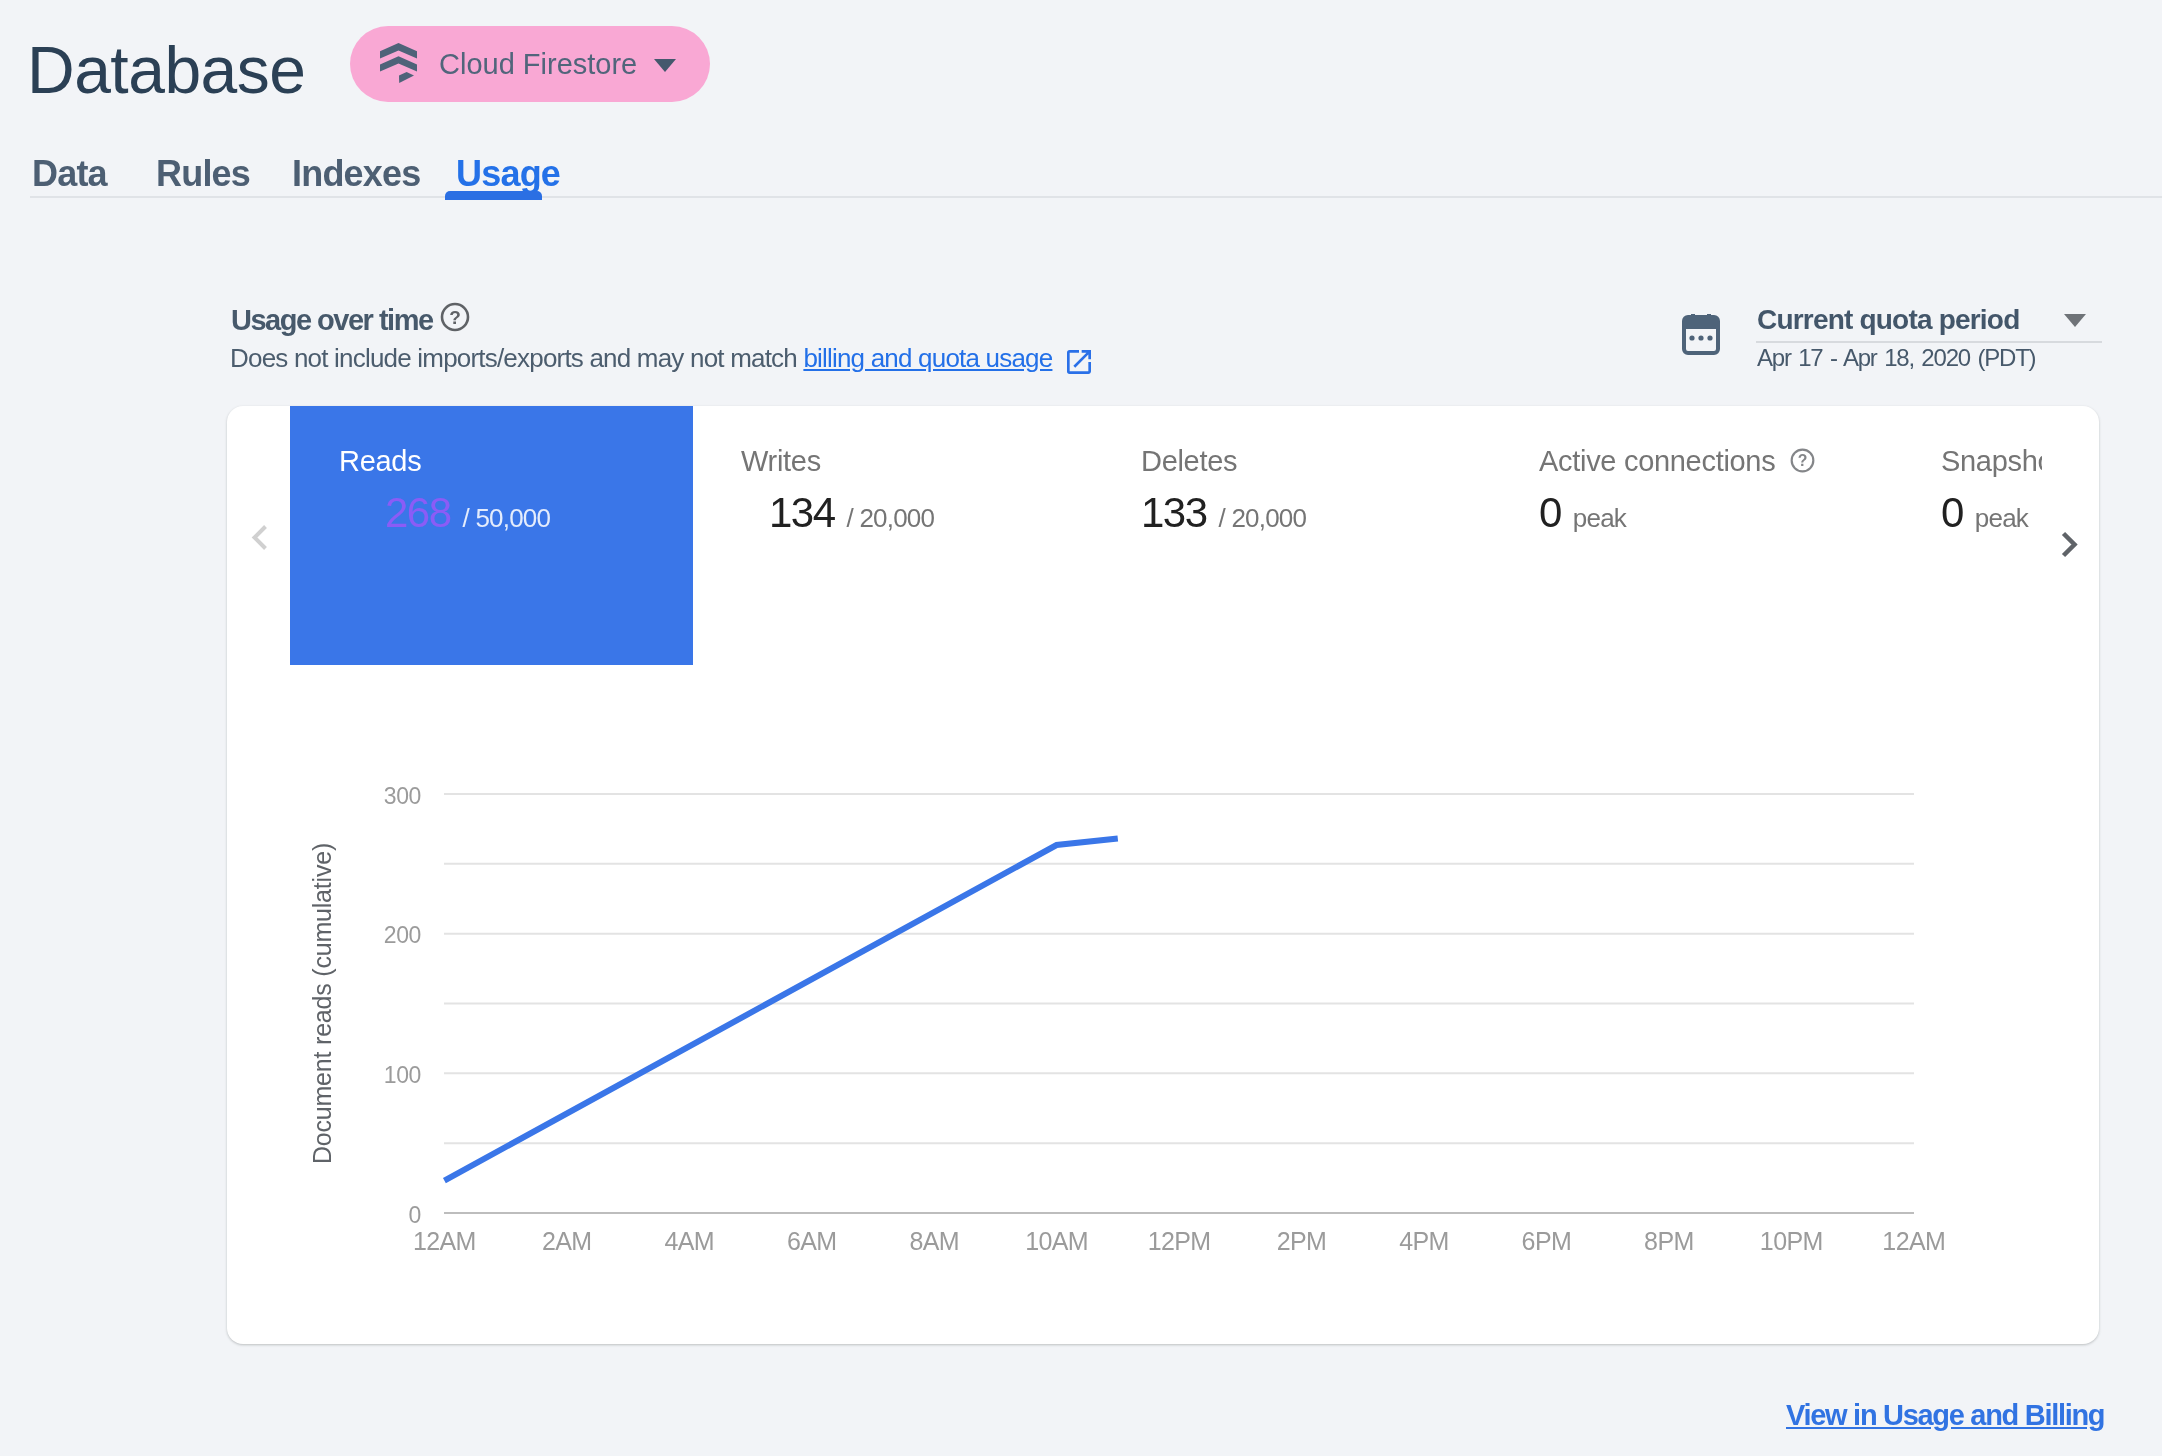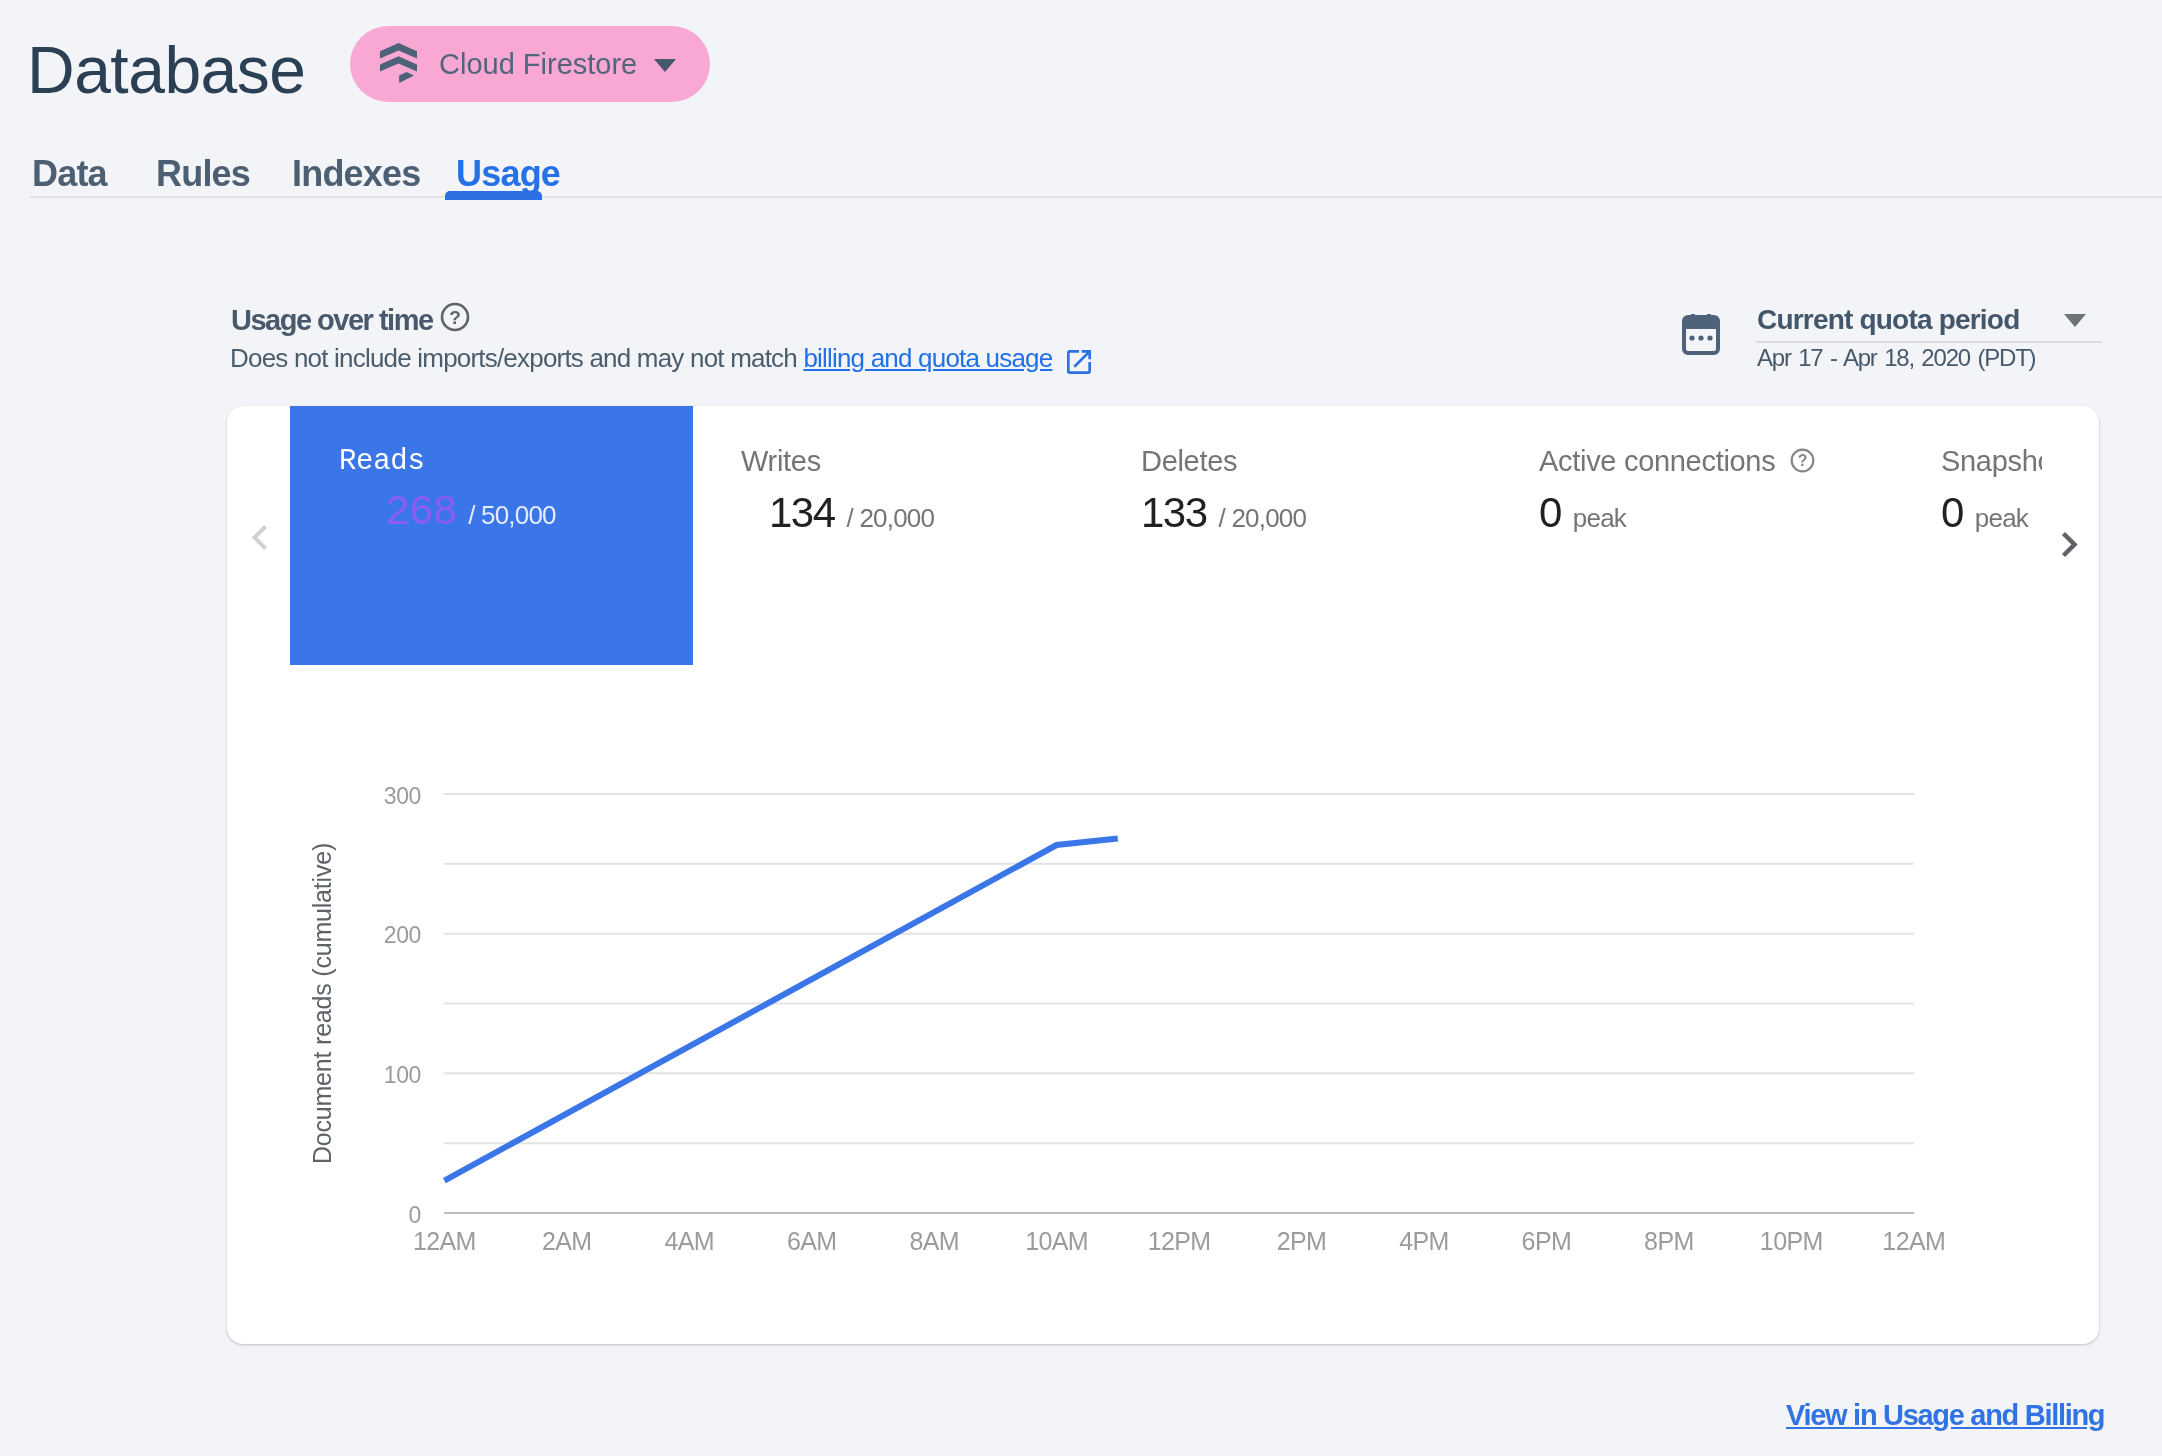--- a/index.html
+++ b/index.html
@@ -53,21 +53,21 @@
     left:227px; top:406px; width:1872px; height:938px;
     background:#ffffff; border-radius:16px;
     box-shadow:0 1px 3px rgba(60,64,67,0.18), 0 1px 2px rgba(60,64,67,0.12);
   }
   .bluetab { position:absolute; left:63px; top:0; width:403px; height:259px; background:#3a76e8; border-radius:0; }
 
   .mlabel { position:absolute; top:41px; font-size:29px; line-height:1; color:#757575; letter-spacing:-0.3px; white-space:nowrap; }
   .mvalrow { position:absolute; top:86px; line-height:1; white-space:nowrap; }
   .mval { font-size:42px; color:#212121; letter-spacing:-1.5px; }
   .msub { font-size:26px; color:#757575; letter-spacing:-0.8px; margin-left:12px; }
-  .white .mlabel, .white .mval { color:#ffffff;font-family:Liberation Mono, monospace; }
+  .white .mlabel, .white .mval { color:#ffffff; }
   .white .msub { color:#e4ecfc; }
 
   .footer-link {
     left:1786px; top:1401px; font-size:29px; font-weight:700;
     color:#3173e2; text-decoration:underline; line-height:1; letter-spacing:-1.3px;
   }
 </style>
 </head>
 <body>
 

